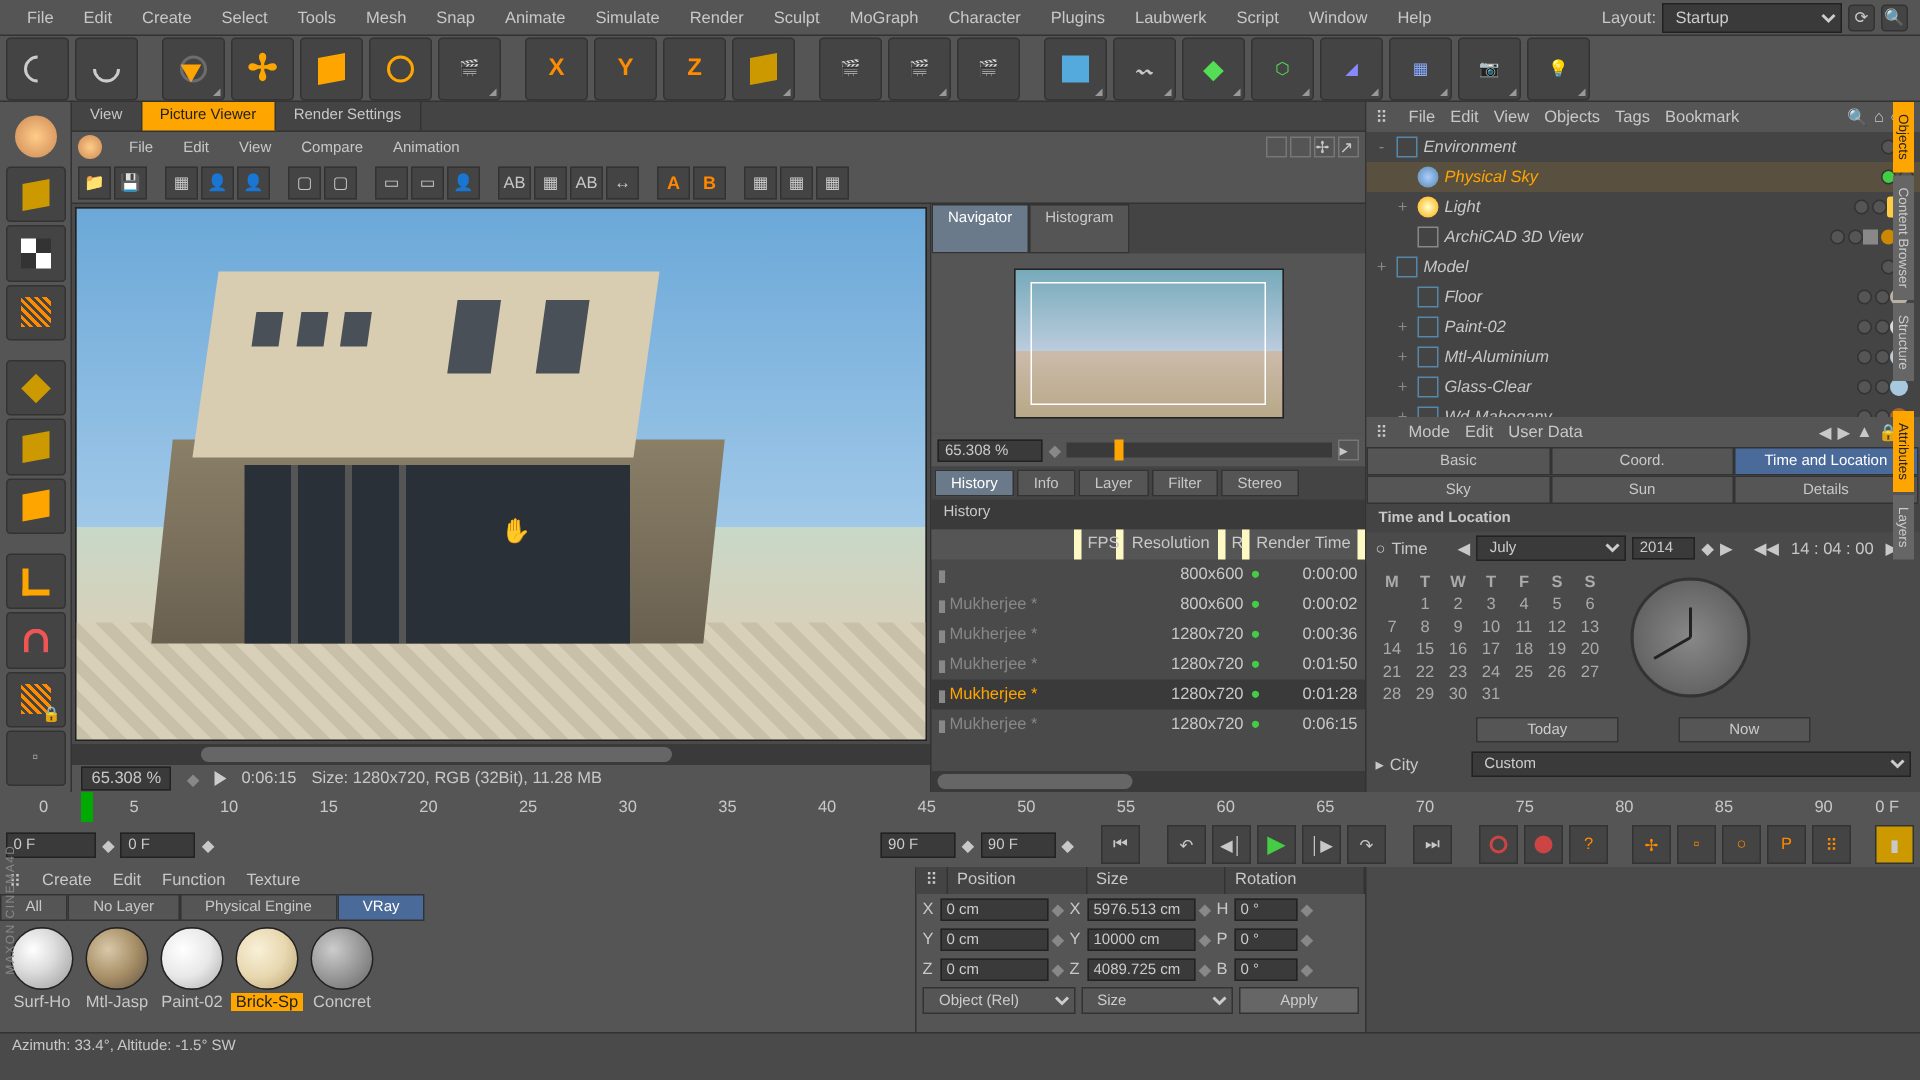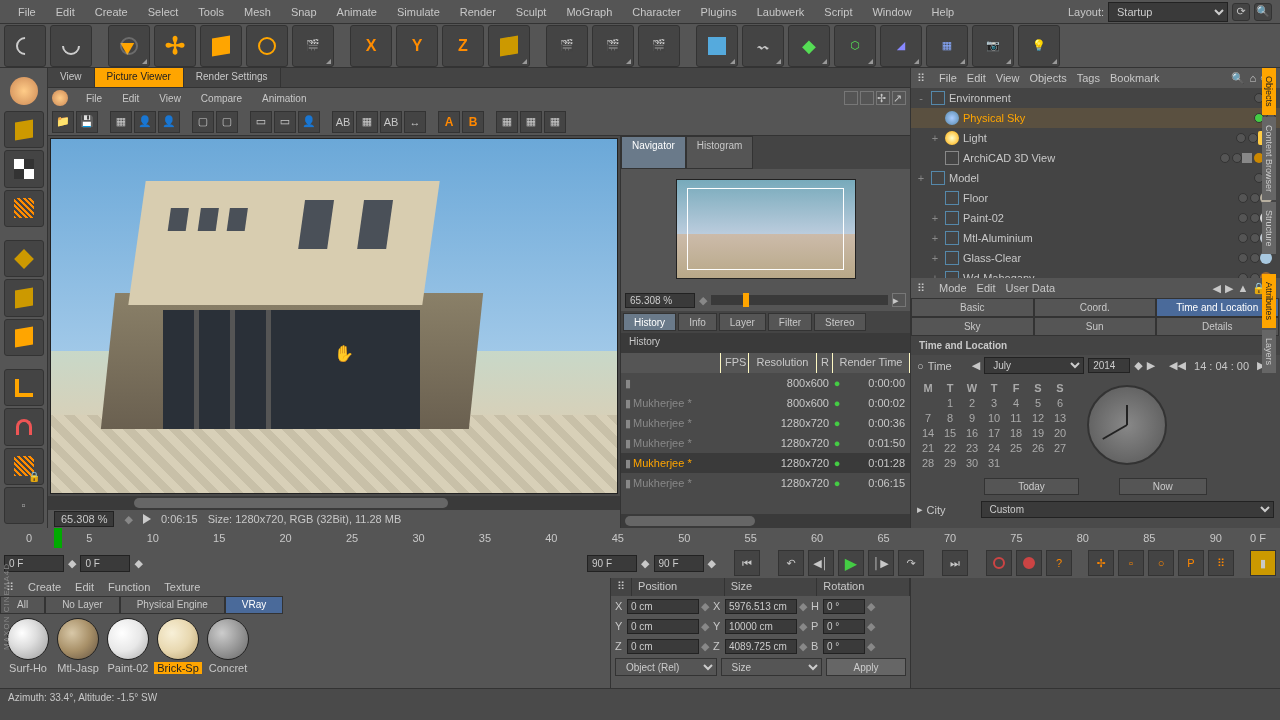--- a/index.html
+++ b/index.html
@@ -65,40 +65,40 @@
 .nav-thumb .frame { position:absolute; top:8%; left:6%; right:6%; bottom:8%; border:1px solid #fff; }
 .zoom-row { height:22px; background:#555; display:flex; align-items:center; padding:0 4px; gap:4px; }
 .zoom-row input { background:#3a3a3a; border:1px solid #222; color:#ccc; width:70px; padding:1px 4px; font-size:10px; }
 .zoom-row .slider { flex:1; height:10px; background:#3a3a3a; position:relative; }
 .zoom-row .slider .th { position:absolute; left:18%; top:-2px; width:6px; height:14px; background:#ffa500; }
 .sub-tabs { height:22px; display:flex; background:#444; gap:2px; padding:2px; }
 .sub-tabs .st { padding:3px 10px; background:#555; border:1px solid #333; cursor:pointer; font-size:10px; }
 .sub-tabs .st.active { background:#6a7a8a; color:#fff; }
 .hist-title { height:20px; background:#3a3a3a; padding:3px 8px; font-size:10px; }
 .hist-head { height:20px; display:flex; background:#555; font-size:10px; }
-.hist-head div { padding:3px 4px; border-right:1px solid #fef9c3; }
+.hist-head div { padding:3px 4px; border-right:5px solid #fef9c3; }
 .hist-rows { flex:1; overflow:hidden; }
 .hist-row { height:20px; display:flex; align-items:center; font-size:10px; padding:0 4px; }
 .hist-row.active { background:#3a3a3a; }
 .hist-row .name { width:100px; color:#888; }
 .hist-row.active .name { color:#ffa500; }
 .hist-row .res { width:68px; text-align:right; }
 .hist-row .dot { width:16px; text-align:center; color:#4c4; }
 .hist-row .time { width:60px; text-align:right; }
 .hist-scroll { height:14px; background:#3a3a3a; display:flex; }
 .hist-scroll .thb { height:10px; background:#666; margin:2px 0 0 4px; width:45%; border-radius:5px; }
 
 .right-panel { width:370px; background:#4a4a4a; border-left:1px solid #333; display:flex; flex-direction:column; }
 .obj-menu { height:20px; background:#555; display:flex; align-items:center; padding:0 6px; gap:14px; font-size:10px; }
 .obj-menu .rico { margin-left:auto; display:flex; gap:4px; }
 .obj-tree { flex:0 0 190px; background:#444; overflow:hidden; }
 .tree-row { height:20px; display:flex; align-items:center; padding:0 4px; font-size:10px; }
 .tree-row .exp { width:12px; text-align:center; color:#888; }
 .tree-row .ico { width:14px; height:14px; margin:0 4px; }
-.tree-row .nm { flex:1; }
+.tree-row .nm { flex:1;font-style:italic; }
 .tree-row .dots { display:flex; gap:2px; }
 .tree-row .dots span { width:10px; height:10px; border-radius:50%; background:#555; border:1px solid #333; }
 .green { background:#4c4 !important; }
 .tree-row.sel { background:#5a5040; }
 .tree-row.sel .nm { color:#ffa500; }
 .sky-ico { background:radial-gradient(#acf,#58a); border-radius:50%; }
 .light-ico { background:radial-gradient(#ffc,#fa0); border-radius:50%; }
 .cam-ico { background:#444; border:1px solid #888; }
 .null-ico { background:#444; border:1px solid #58a; }
 .matl { width:12px; height:12px; border-radius:50%; margin-right:4px; }

